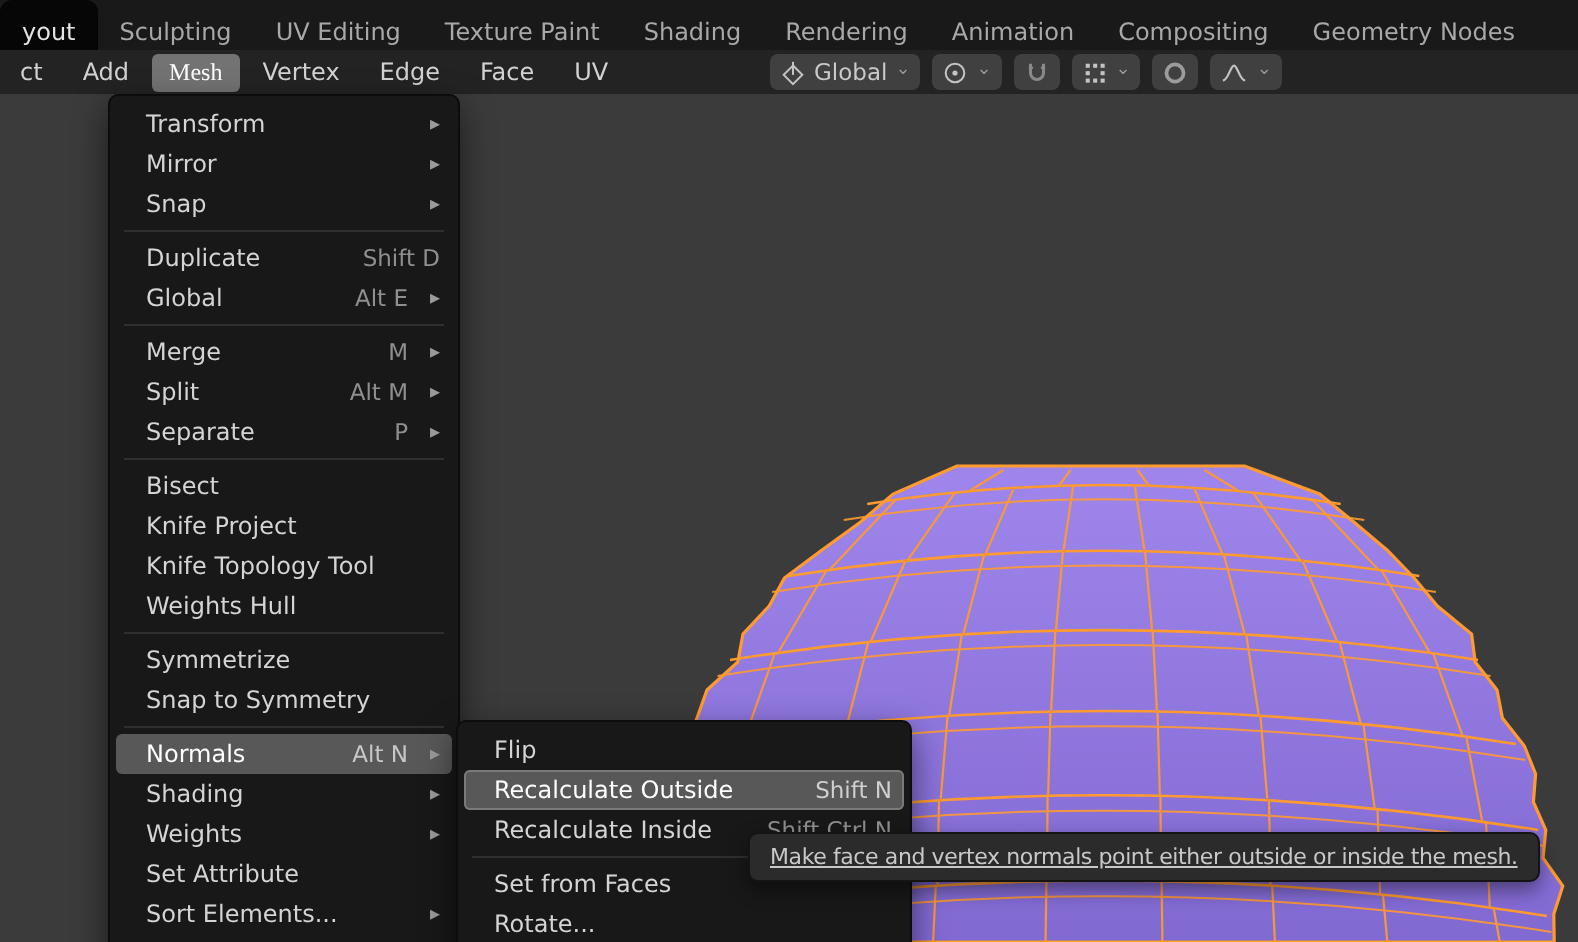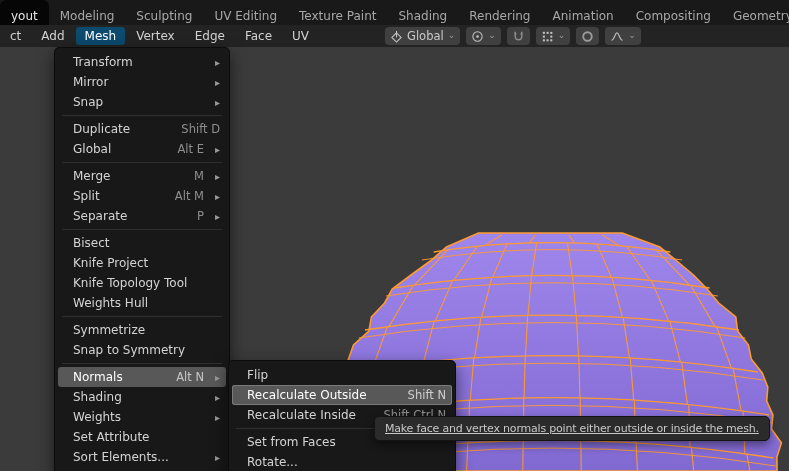--- a/index.html
+++ b/index.html
@@ -18,21 +18,21 @@
   }
   .tab{display:flex;align-items:center;padding:16px 11px;cursor:default;}
   .tab.active{background:#060606;color:#e4e4e4;border-radius:6px 6px 0 0;}
   
   .menubar{
     position:absolute;top:25px;left:0;width:789px;height:22px;
     background:#232323;display:flex;align-items:center;
     font-size:12px;color:#d2d2d2;
   }
   .menubar .menu-item{padding:2px 9px;border-radius:3px;margin:0 1px;}
-  .menubar .menu-item.open{background:#0c4a6e;color:#ffffff;}
+  .menubar .menu-item.open{background:#737373;color:#ffffff;font-family:Liberation Serif, serif;}
   .hdr-widgets{position:absolute;left:385px;top:2px;display:flex;gap:6px;align-items:center;height:18px;}
   .pill{
     background:#404040;border-radius:4px;height:18px;display:flex;align-items:center;
     padding:0 5px;gap:4px;color:#c9c9c9;font-size:11.5px;
   }
   .pill .caret{font-size:9px;color:#9a9a9a;line-height:1;margin-top:-2px;}
   .pill svg{display:block;}
   
   .viewport{position:absolute;top:47px;left:0;width:789px;height:424px;background:#3b3b3b;overflow:hidden;}
   
@@ -64,23 +64,20 @@
     box-shadow:0 4px 10px rgba(0,0,0,.45);
     text-decoration:underline;
   }
 </style>
 </head>
 <body>
 
 <div class="topbar">
   <div class="tab active">
       <span>yout</span>
-    </div>
-  <div class="tab">
-      <span>Modeling</span>
     </div>
   <div class="tab">
       <span>Sculpting</span>
     </div>
   <div class="tab">
       <span>UV Editing</span>
     </div>
   <div class="tab">
       <span>Texture Paint</span>
     </div>

